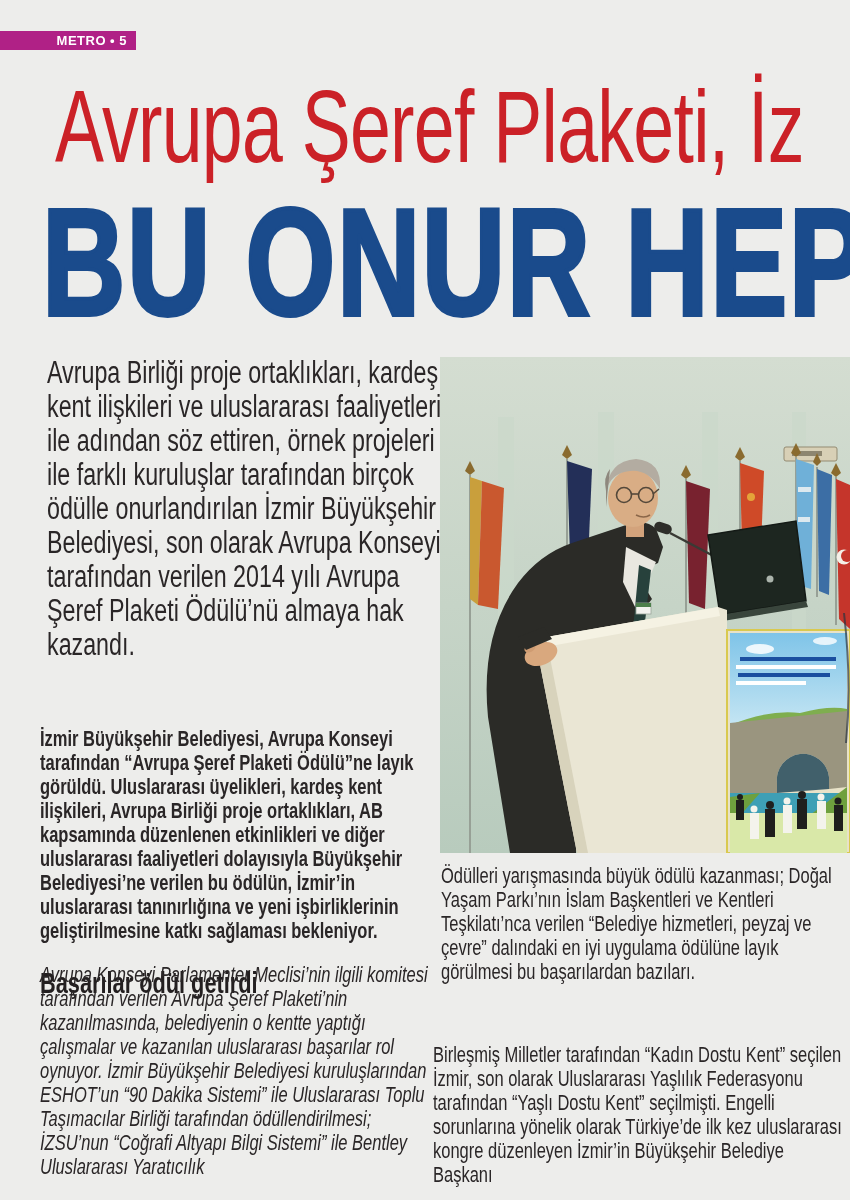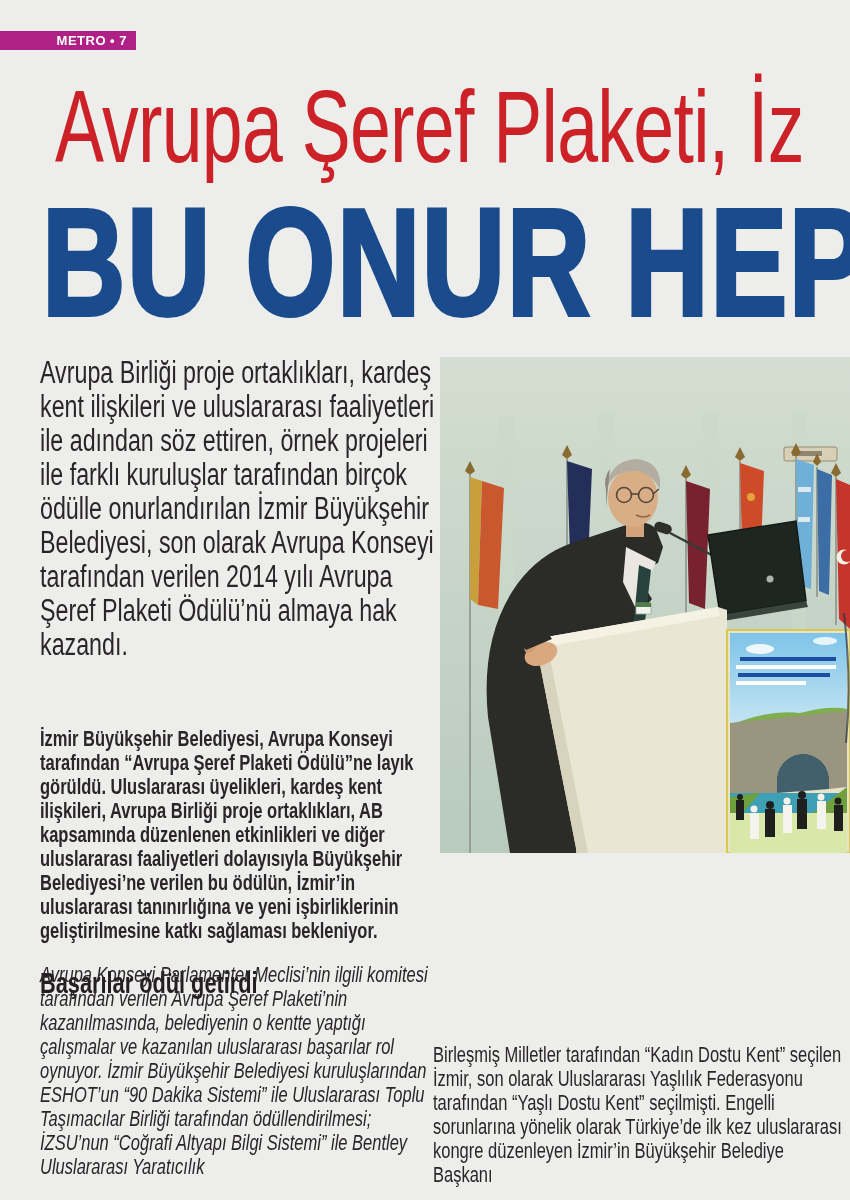--- a/index.html
+++ b/index.html
@@ -19,42 +19,45 @@
   .body-txt{font-size:22px;line-height:24px;color:#2a2627;}
   .subhead{font-size:29px;line-height:30px;font-weight:bold;color:#231f20;}
   .photo{position:absolute;left:440px;top:357px;width:410px;height:496px;}
 </style>
 </head>
 <body>
 
 <div class="page">
 
   <div class="masthead">
-    <span>METRO • 7</span>
+    <span>METRO • 5</span>
   </div>
 
   <div class="headline-red">Avrupa Şeref Plaketi, İz</div>
   <div class="headline-blue">BU ONUR HEP</div>
 
-  <div class="block" style="left:40px;top:356px;width:397px;">
+  <div class="block" style="left:47px;top:356px;width:397px;">
     <div class="cond intro">Avrupa Birliği proje ortaklıkları, kardeş kent ilişkileri ve uluslararası faaliyetleri ile adından söz ettiren, örnek projeleri ile farklı kuruluşlar tarafından birçok ödülle onurlandırılan İzmir Büyükşehir Belediyesi, son olarak Avrupa Konseyi tarafından verilen 2014 yılı Avrupa Şeref Plaketi Ödülü’nü almaya hak kazandı.</div>
   </div>
 
   <div class="block" style="left:40px;top:727px;width:397px;font-weight:bold;">
     <div class="cond body-txt">İzmir Büyükşehir Belediyesi, Avrupa Konseyi tarafından “Avrupa Şeref Plaketi Ödülü”ne layık görüldü. Uluslararası üyelikleri, kardeş kent ilişkileri, Avrupa Birliği proje ortaklıkları, AB kapsamında düzenlenen etkinlikleri ve diğer uluslararası faaliyetleri dolayısıyla Büyükşehir Belediyesi’ne verilen bu ödülün, İzmir’in uluslararası tanınırlığına ve yeni işbirliklerinin geliştirilmesine katkı sağlaması bekleniyor.</div>
   </div>
 
   <div class="block" style="left:40px;top:968px;width:397px;">
     <div class="cond subhead">Başarılar ödül getirdi</div>
   </div>
 
   <div class="block" style="left:40px;top:963px;width:397px;font-style:italic;">
     <div class="cond body-txt">Avrupa Konseyi Parlamenter Meclisi’nin ilgili komitesi tarafından verilen Avrupa Şeref Plaketi’nin kazanılmasında, belediyenin o kentte yaptığı çalışmalar ve kazanılan uluslararası başarılar rol oynuyor. İzmir Büyükşehir Belediyesi kuruluşlarından ESHOT’un “90 Dakika Sistemi” ile Uluslararası Toplu Taşımacılar Birliği tarafından ödüllendirilmesi; İZSU’nun “Coğrafi Altyapı Bilgi Sistemi” ile Bentley Uluslararası Yaratıcılık</div>
   </div>
 
+  <div class="block" style="left:441px;top:864px;width:409px;">
+    <div class="cond body-txt">Ödülleri yarışmasında büyük ödülü kazanması; Doğal Yaşam Parkı’nın İslam Başkentleri ve Kentleri Teşkilatı’nca verilen “Belediye hizmetleri, peyzaj ve çevre” dalındaki en iyi uygulama ödülüne layık görülmesi bu başarılardan bazıları.</div>
+  </div>
 
 
   <div class="block" style="left:433px;top:1043px;width:409px;">
     <div class="cond body-txt">Birleşmiş Milletler tarafından “Kadın Dostu Kent” seçilen İzmir, son olarak Uluslararası Yaşlılık Federasyonu tarafından “Yaşlı Dostu Kent” seçilmişti. Engelli sorunlarına yönelik olarak Türkiye’de ilk kez uluslararası kongre düzenleyen İzmir’in Büyükşehir Belediye Başkanı</div>
   </div>
 
   <div class="photo">
     <svg width="410" height="496" viewBox="0 0 410 496" xmlns="http://www.w3.org/2000/svg">
       <defs>
         <linearGradient id="wall" x1="0" y1="0" x2="0" y2="1">

